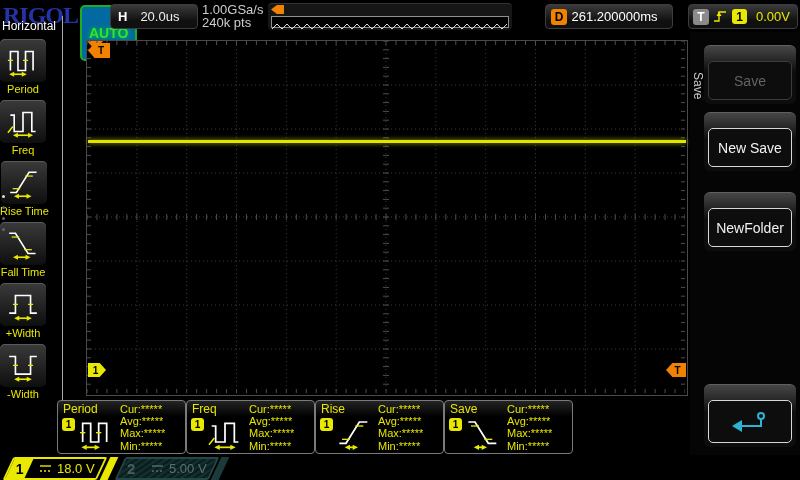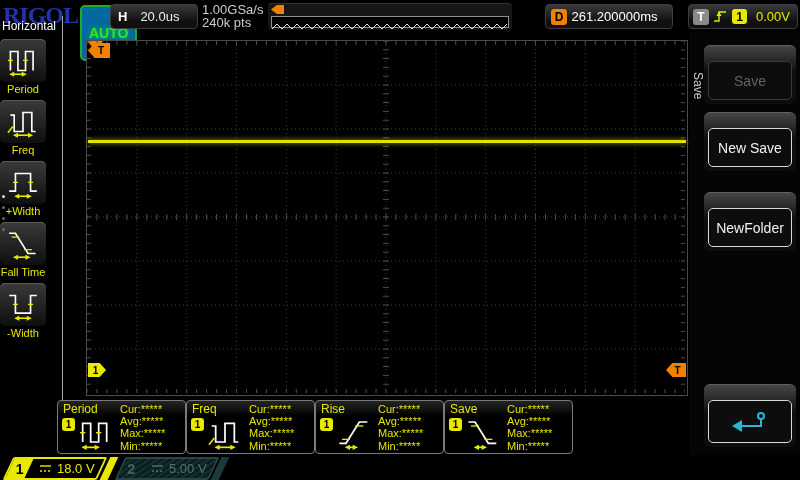--- a/index.html
+++ b/index.html
@@ -173,47 +173,60 @@
         <polyline points="3,8 6,8 6,21 13,21 13,6 20,6 20,21 23,21" fill="none" stroke="#fff" stroke-width="1.3"></polyline>
         <line x1="1" y1="22" x2="5" y2="17" stroke="#e8e800" stroke-width="1.2"></line>
         <line x1="8" y1="24" x2="18" y2="24" stroke="#e8e800" stroke-width="1.3"></line>
         <polygon points="5,24 9,22 9,26" fill="#e8e800"></polygon>
           <polygon points="21,24 17,22 17,26" fill="#e8e800"></polygon>
       </svg>
     </div>
     <div class="menu-label">Freq</div>
   </div>
 
+  <div class="menu-item">
+    <div class="menu-icon-btn">
+      <svg width="34" height="34" viewBox="0 0 26 27">
+        <polyline points="2,21 7,21 17,5 23,5" fill="none" stroke="#fff" stroke-width="1.3"></polyline>
+        <line x1="4" y1="18" x2="10" y2="18" stroke="#e8e800"></line>
+          <line x1="14" y1="8" x2="20" y2="8" stroke="#e8e800"></line>
+        <line x1="8" y1="24" x2="16" y2="24" stroke="#e8e800" stroke-width="1.3"></line>
+        <polygon points="5,24 9,22 9,26" fill="#e8e800"></polygon>
+          <polygon points="19,24 15,22 15,26" fill="#e8e800"></polygon>
+      </svg>
+    </div>
+    <div class="menu-label">Rise Time</div>
+  </div>
+
+  <div class="menu-item">
+    <div class="menu-icon-btn">
+      <svg width="34" height="34" viewBox="0 0 26 27">
+        <polyline points="2,5 7,5 17,21 23,21" fill="none" stroke="#fff" stroke-width="1.3"></polyline>
+        <line x1="4" y1="8" x2="10" y2="8" stroke="#e8e800"></line>
+          <line x1="14" y1="18" x2="20" y2="18" stroke="#e8e800"></line>
+        <line x1="8" y1="24" x2="16" y2="24" stroke="#e8e800" stroke-width="1.3"></line>
+        <polygon points="5,24 9,22 9,26" fill="#e8e800"></polygon>
+          <polygon points="19,24 15,22 15,26" fill="#e8e800"></polygon>
+      </svg>
+    </div>
+    <div class="menu-label">Fall Time</div>
+  </div>
 
   <div class="menu-item">
     <div class="menu-icon-btn">
       <svg width="34" height="34" viewBox="0 0 26 27">
         <polyline points="2,20 7,20 7,6 19,6 19,20 24,20" fill="none" stroke="#fff" stroke-width="1.3"></polyline>
         <line x1="5" y1="13" x2="9" y2="13" stroke="#e8e800"></line>
           <line x1="17" y1="13" x2="21" y2="13" stroke="#e8e800"></line>
         <line x1="9" y1="24" x2="17" y2="24" stroke="#e8e800" stroke-width="1.3"></line>
         <polygon points="6,24 10,22 10,26" fill="#e8e800"></polygon>
           <polygon points="20,24 16,22 16,26" fill="#e8e800"></polygon>
       </svg>
     </div>
     <div class="menu-label">+Width</div>
-  </div>
-
-  <div class="menu-item">
-    <div class="menu-icon-btn">
-      <svg width="34" height="34" viewBox="0 0 26 27">
-        <polyline points="2,5 7,5 17,21 23,21" fill="none" stroke="#fff" stroke-width="1.3"></polyline>
-        <line x1="4" y1="8" x2="10" y2="8" stroke="#e8e800"></line>
-          <line x1="14" y1="18" x2="20" y2="18" stroke="#e8e800"></line>
-        <line x1="8" y1="24" x2="16" y2="24" stroke="#e8e800" stroke-width="1.3"></line>
-        <polygon points="5,24 9,22 9,26" fill="#e8e800"></polygon>
-          <polygon points="19,24 15,22 15,26" fill="#e8e800"></polygon>
-      </svg>
-    </div>
-    <div class="menu-label">Fall Time</div>
   </div>
 
   <div class="menu-item">
     <div class="menu-icon-btn">
       <svg width="34" height="34" viewBox="0 0 26 27">
         <polyline points="2,6 7,6 7,20 19,20 19,6 24,6" fill="none" stroke="#fff" stroke-width="1.3"></polyline>
         <line x1="5" y1="13" x2="9" y2="13" stroke="#e8e800"></line>
           <line x1="17" y1="13" x2="21" y2="13" stroke="#e8e800"></line>
         <line x1="9" y1="24" x2="17" y2="24" stroke="#e8e800" stroke-width="1.3"></line>
         <polygon points="6,24 10,22 10,26" fill="#e8e800"></polygon>

